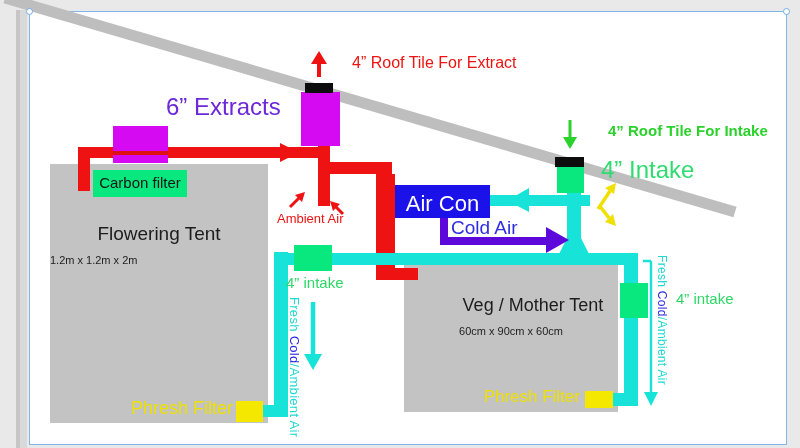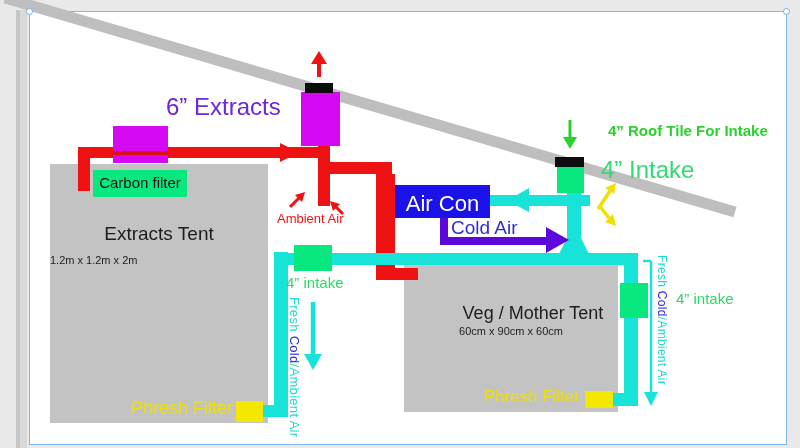--- a/index.html
+++ b/index.html
@@ -106,37 +106,38 @@
     </g>
     <g>
       <line x1="643" y1="261" x2="651" y2="261" stroke="#17e3d9" stroke-width="2.5"></line>
       <line x1="651" y1="261" x2="651" y2="394" stroke="#17e3d9" stroke-width="2.5"></line>
       <polygon points="651,406 644,392 658,392" fill="#17e3d9"></polygon>
     </g>
   </svg>
 
   <div class="lbl" style="left:166px;top:94px;font-size:24px;color:#6d28d9;">6” Extracts</div>
 
+  <div class="lbl" style="left:352px;top:54px;font-size:16px;color:#ee1212;">4” Roof Tile For Extract</div>
 
   <div class="lbl" style="left:608px;top:123px;font-size:15px;color:#2bd22b;font-weight:bold;">4” Roof Tile For Intake</div>
 
   <div class="lbl" style="left:601px;top:157px;font-size:24px;color:#2fdc70;">4” Intake</div>
 
   <div class="lbl ctr" style="left:395px;top:185px;width:95px;height:39px;font-size:22px;color:#ffffff;">Air Con</div>
 
   <div class="lbl" style="left:451px;top:218px;font-size:19px;color:#2d2ddd;">Cold Air</div>
 
   <div class="lbl" style="left:277px;top:212px;font-size:13px;color:#ee1212;">Ambient Air</div>
 
   <div class="lbl ctr" style="left:93px;top:170px;width:94px;height:27px;font-size:15px;color:#161616;border-radius:12px;">Carbon filter</div>
 
-  <div class="lbl" style="left:50px;top:224px;width:218px;text-align:center;font-size:19px;color:#1d1d1d;">Extracts Tent</div>
+  <div class="lbl" style="left:50px;top:224px;width:218px;text-align:center;font-size:19px;color:#1d1d1d;">Flowering Tent</div>
   <div class="lbl" style="left:50px;top:254px;width:218px;font-size:11px;color:#1d1d1d;">1.2m x 1.2m x 2m</div>
 
-  <div class="lbl" style="left:404px;top:296px;width:258px;text-align:center;font-size:18px;color:#1d1d1d;margin-top:8px;">Veg / Mother Tent</div>
+  <div class="lbl" style="left:404px;top:296px;width:258px;text-align:center;font-size:18px;color:#1d1d1d;">Veg / Mother Tent</div>
   <div class="lbl" style="left:404px;top:325px;width:214px;text-align:center;font-size:11px;color:#1d1d1d;">60cm x 90cm x 60cm</div>
 
   <div class="lbl" style="left:110px;top:399px;width:123px;text-align:right;font-size:18px;color:#eee000;">Phresh Filter</div>
   <div class="lbl" style="left:460px;top:388px;width:120px;text-align:right;font-size:17px;color:#eee000;">Phresh Filter</div>
 
   <div class="lbl" style="left:286px;top:275px;font-size:15px;color:#2dd866;">4” intake</div>
   <div class="lbl" style="left:676px;top:291px;font-size:15px;color:#2dd866;">4” intake</div>
 
   <div class="lbl vtext" style="left:287px;top:297px;height:150px;font-size:13px;">
     <span style="color:#1fd9d3;">Fresh </span><span style="color:#2a2ae0;">Cold</span><span style="color:#1fd9d3;">/Ambient Air</span>

